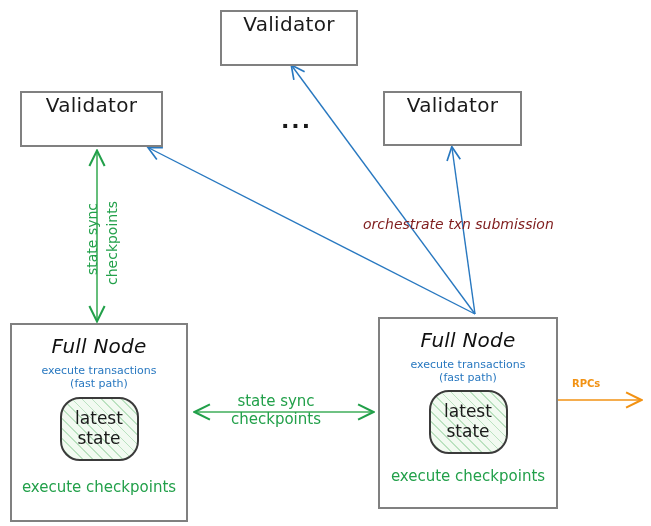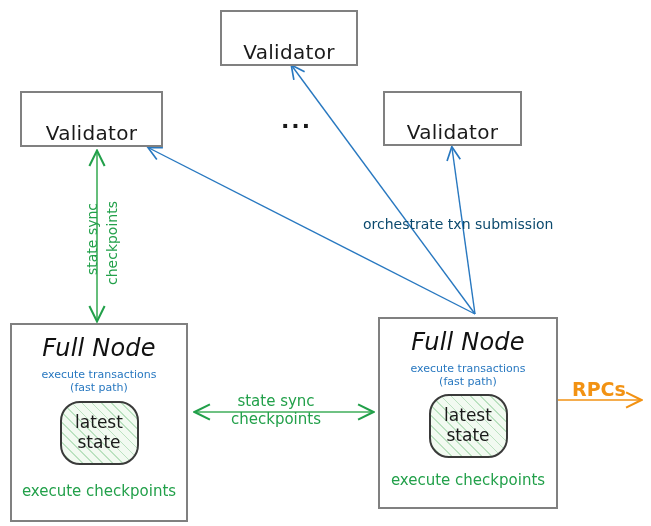--- a/index.html
+++ b/index.html
@@ -28,39 +28,39 @@
 
   
   .node-box {
     position: absolute;
     box-sizing: border-box;
     border: 2px solid #808080;
     background: #ffffff;
   }
   .validator-box {
     display: flex;
-    align-items: flex-end;
+    align-items: flex-start;
     justify-content: center;
   }
   .validator-label {
     font-family: "DejaVu Sans", sans-serif;
     font-size: 20px;
     color: #1a1a1a;
     letter-spacing: 0.3px;
   }
 
   .fullnode-box {
     display: flex;
     flex-direction: column;
     align-items: center;
     padding-top: 9px;
   }
   .fullnode-title {
     font-family: "DejaVu Sans", sans-serif;
-    font-size: 24px;
+    font-size: 20px;
     font-style: italic;
     color: #111111;
     letter-spacing: 0.2px;
     white-space: nowrap;
   }
   .fullnode-blue {
     font-family: "DejaVu Sans", sans-serif;
     font-size: 11px;
     color: #2878c0;
     text-align: center;
@@ -108,30 +108,31 @@
     white-space: nowrap;
   }
   .lbl-ellipsis {
     font-size: 22px;
     color: #1a1a1a;
     letter-spacing: 2px;
     font-weight: bold;
   }
   .lbl-blue {
     font-size: 14px;
-    color: #0c4a6e;
+    color: #7f1d1d;
+    font-style: italic;
   }
   .lbl-green {
     font-size: 15px;
     color: #22a04a;
     text-align: center;
     line-height: 1.22;
   }
   .lbl-orange {
-    font-size: 19px;
+    font-size: 10px;
     color: #f29213;
     font-weight: bold;
   }
   .lbl-vert-green {
     font-size: 14px;
     color: #22a04a;
     transform: rotate(-90deg);
     transform-origin: left top;
   }
 </style>

